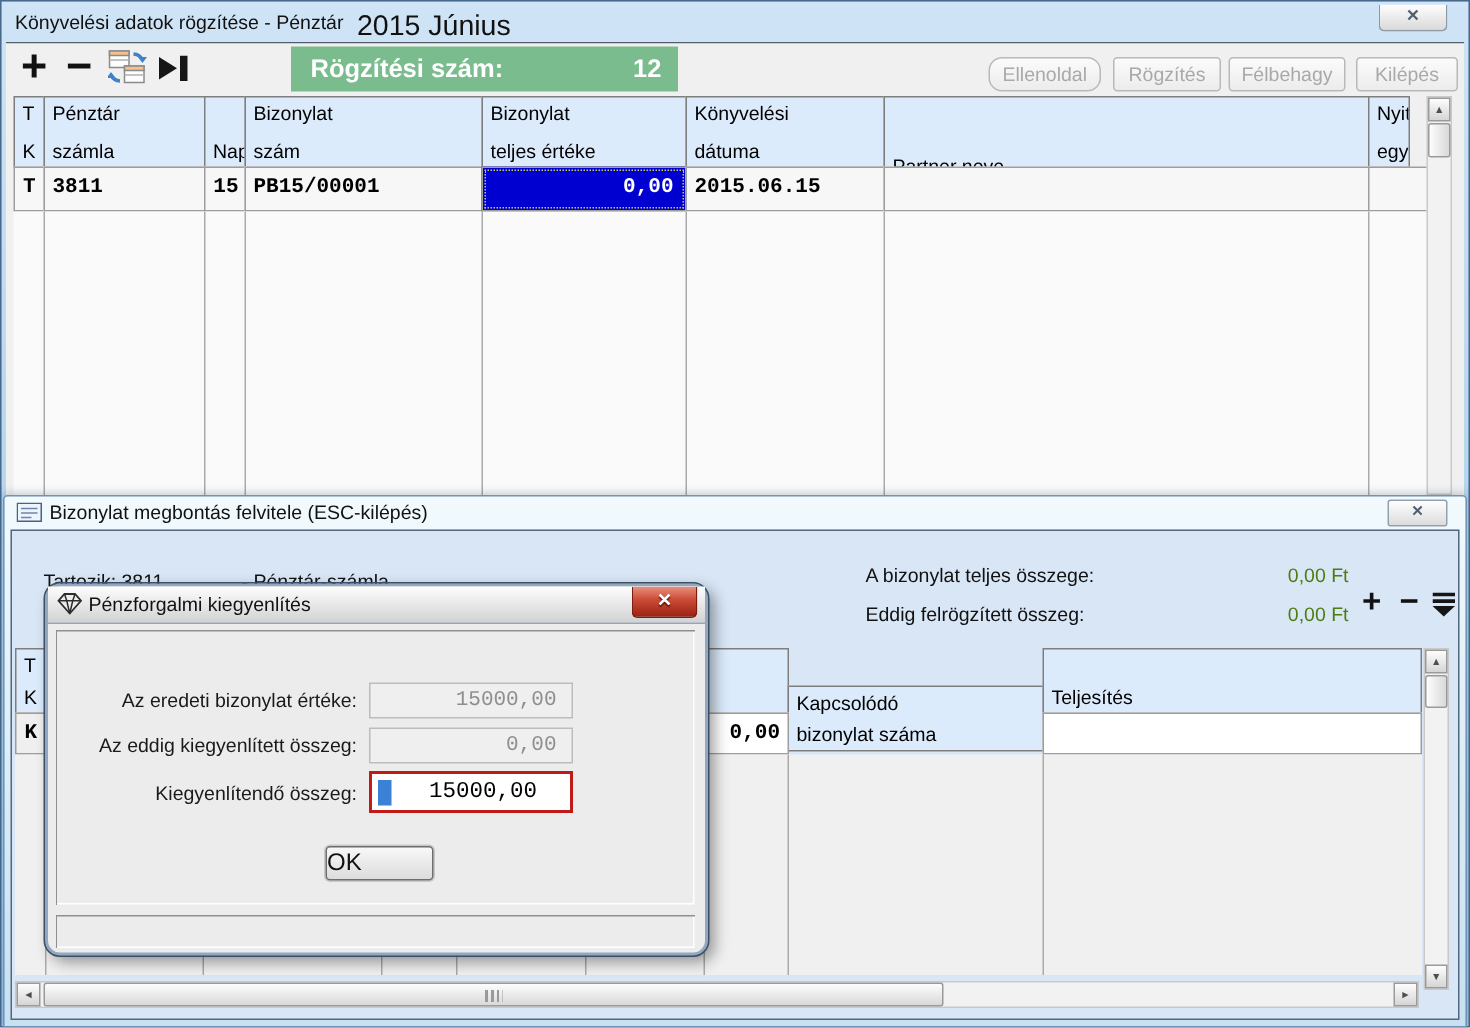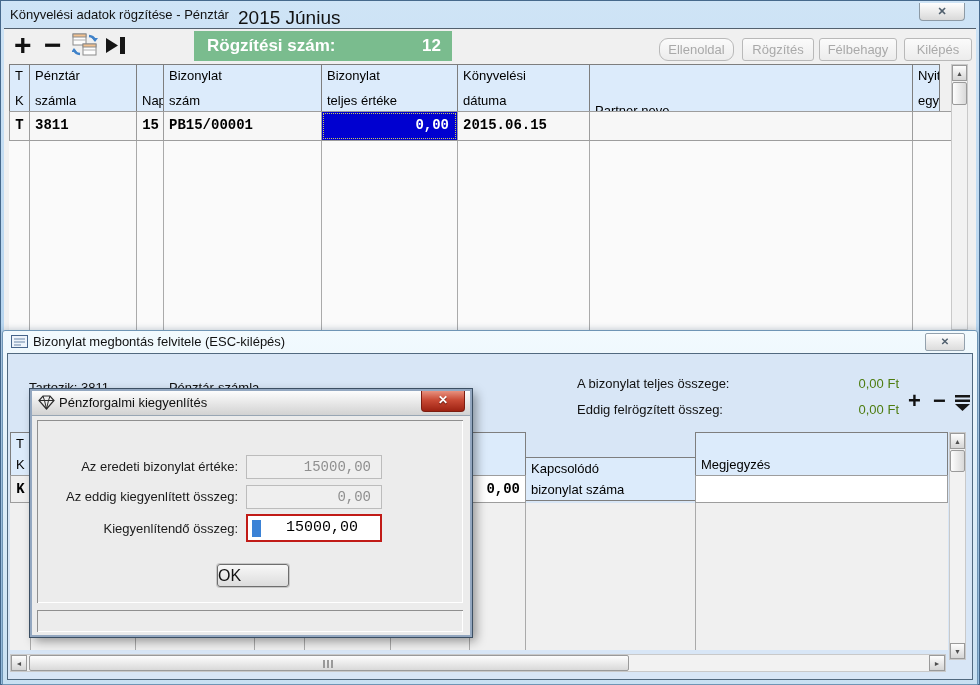--- a/index.html
+++ b/index.html
@@ -61,21 +61,21 @@
   .mini-glyph{position:absolute;font-size:22px;font-weight:bold;color:#111;line-height:22px;}
   
   .combo{position:absolute;background:#fff;border:1px solid #9d9d9d;box-sizing:border-box;}
   .combo .txt{position:absolute;left:6px;top:2px;font-family:"Liberation Mono",monospace;
        font-weight:bold;font-size:14px;}
   .combo .btn{position:absolute;right:1px;top:1px;bottom:1px;width:17px;
        background:linear-gradient(#f7f7f7,#dcdcdc);border:1px dotted #666;box-sizing:border-box;
        text-align:center;font-size:8px;line-height:20px;color:#333;}
   
   .dialog{position:absolute;left:30px;top:389px;width:442px;height:248px;
-       background:#ececec;border:2px solid #93a7c0;border-radius:0;outline:1px solid #3c4f63;
+       background:#ececec;border:2px solid #93a7c0;border-radius:10px;outline:1px solid #3c4f63;
        box-shadow:4px 4px 10px rgba(0,0,0,.4);z-index:30;box-sizing:border-box;}
   .dlg-titlebar{position:absolute;left:0;top:0;right:0;height:24px;
        background:linear-gradient(#fdfdfd,#d2d2d2);border-bottom:1px solid #98a6b4;}
   .dlg-title{position:absolute;left:27px;top:4px;font-size:13px;color:#111;}
   .dlg-close{position:absolute;right:5px;top:0;width:42px;height:20px;
        background:linear-gradient(#e8927f 0%,#c74ait 0%,#c94a35 45%,#a02313 100%);
        background:linear-gradient(#e8927f,#c94a35 45%,#9d2212);border:1px solid #7c1d10;
        border-top:none;border-radius:0 0 4px 4px;color:#fff;font-size:12px;font-weight:bold;
        text-align:center;line-height:19px;text-shadow:0 1px 1px #5d1106;}
   .dlg-panel{position:absolute;left:5px;right:7px;top:29px;height:183px;background:#ececec;
@@ -230,21 +230,21 @@
       <span class="l1">T</span>
       <span class="l2">K</span>
     </div>
     <div class="hcell" style="left:22px;width:440px;top:78px;height:44px;"></div>
     <div class="hcell" style="left:461px;width:57px;top:78px;height:44px;"></div>
     <div class="hcell" style="left:517px;width:171px;top:78px;height:44px;margin-top:25px;">
       <span class="l1">Kapcsolódó</span>
       <span class="l2">bizonylat száma</span>
     </div>
     <div class="hcell" style="left:687px;width:253px;top:78px;height:44px;">
-      <span class="l2">Megjegyzés</span>
+      <span class="l2">Teljesítés</span>
     </div>
 
     <div class="ccell" style="left:2px;width:21px;top:121px;height:28px;text-align:center;background:#efefef;">K</div>
     <div class="ccell" style="left:22px;width:440px;top:121px;height:28px;background:#fff;"></div>
     <div class="ccell" style="left:461px;width:57px;top:121px;height:28px;text-align:right;padding-right:5px;box-sizing:border-box;background:#fff;">0,00</div>
     <div class="ccell" style="left:687px;width:253px;top:121px;height:28px;background:#fff;"></div>
 
     <div style="position:absolute;left:2px;top:149px;width:938px;height:147px;background:#f0f0f0;"></div>
     <div class="vline" style="left:22px;top:149px;height:147px;"></div>
     <div class="vline" style="left:127px;top:149px;height:147px;"></div>

